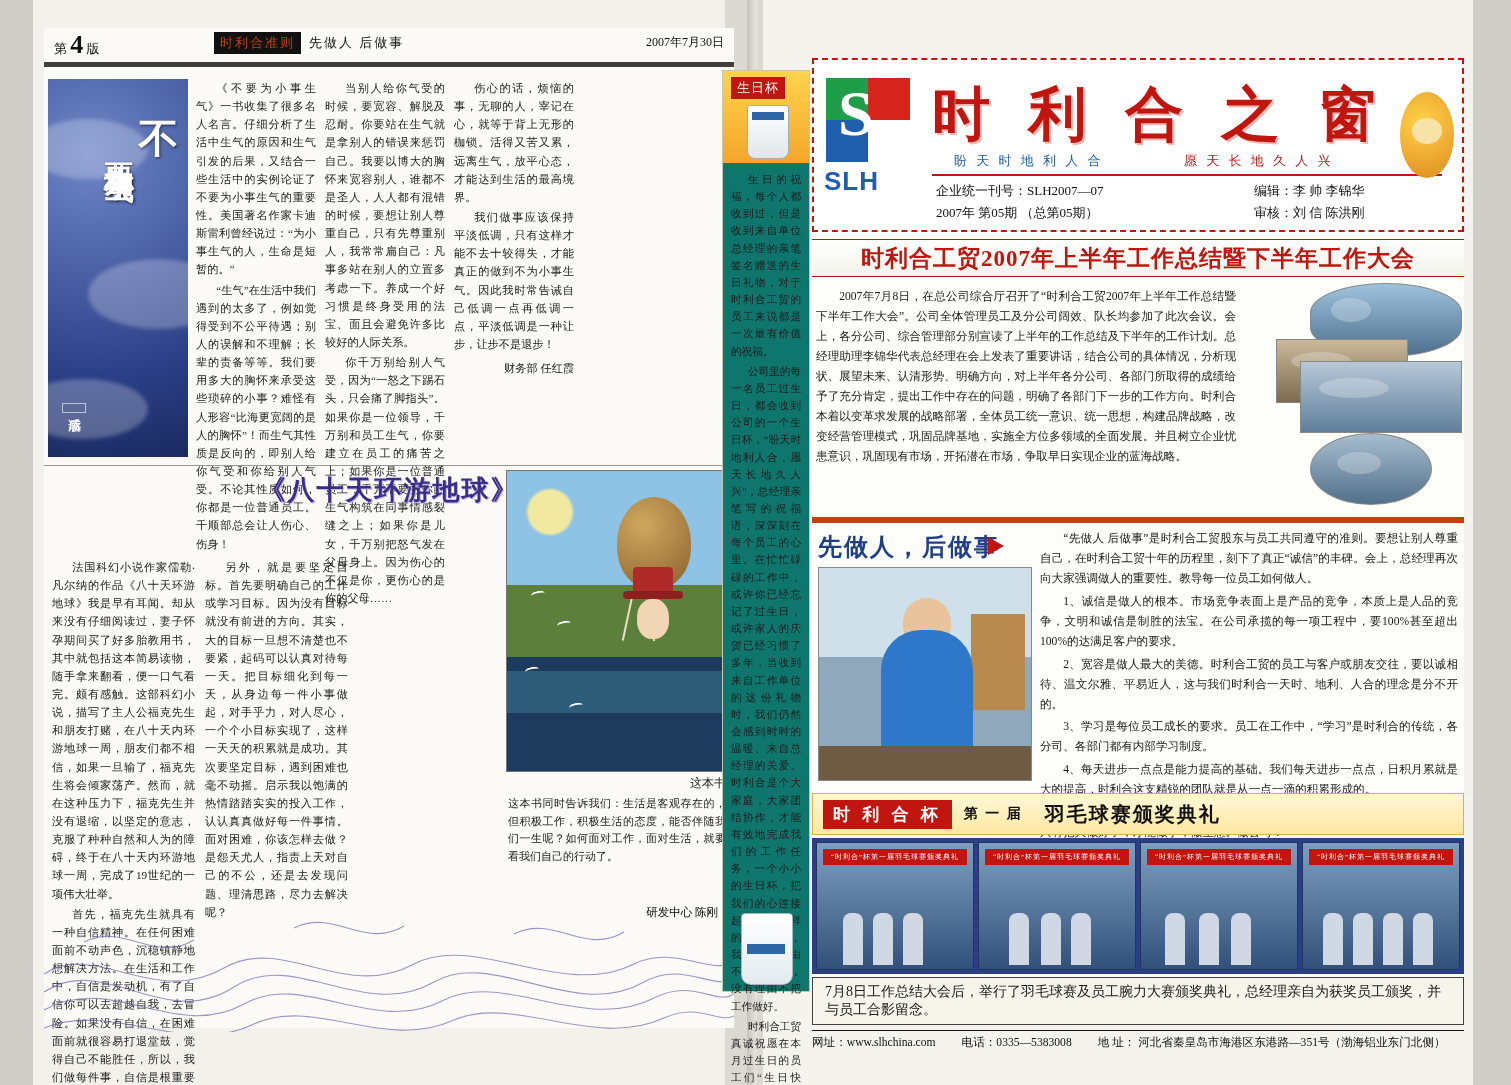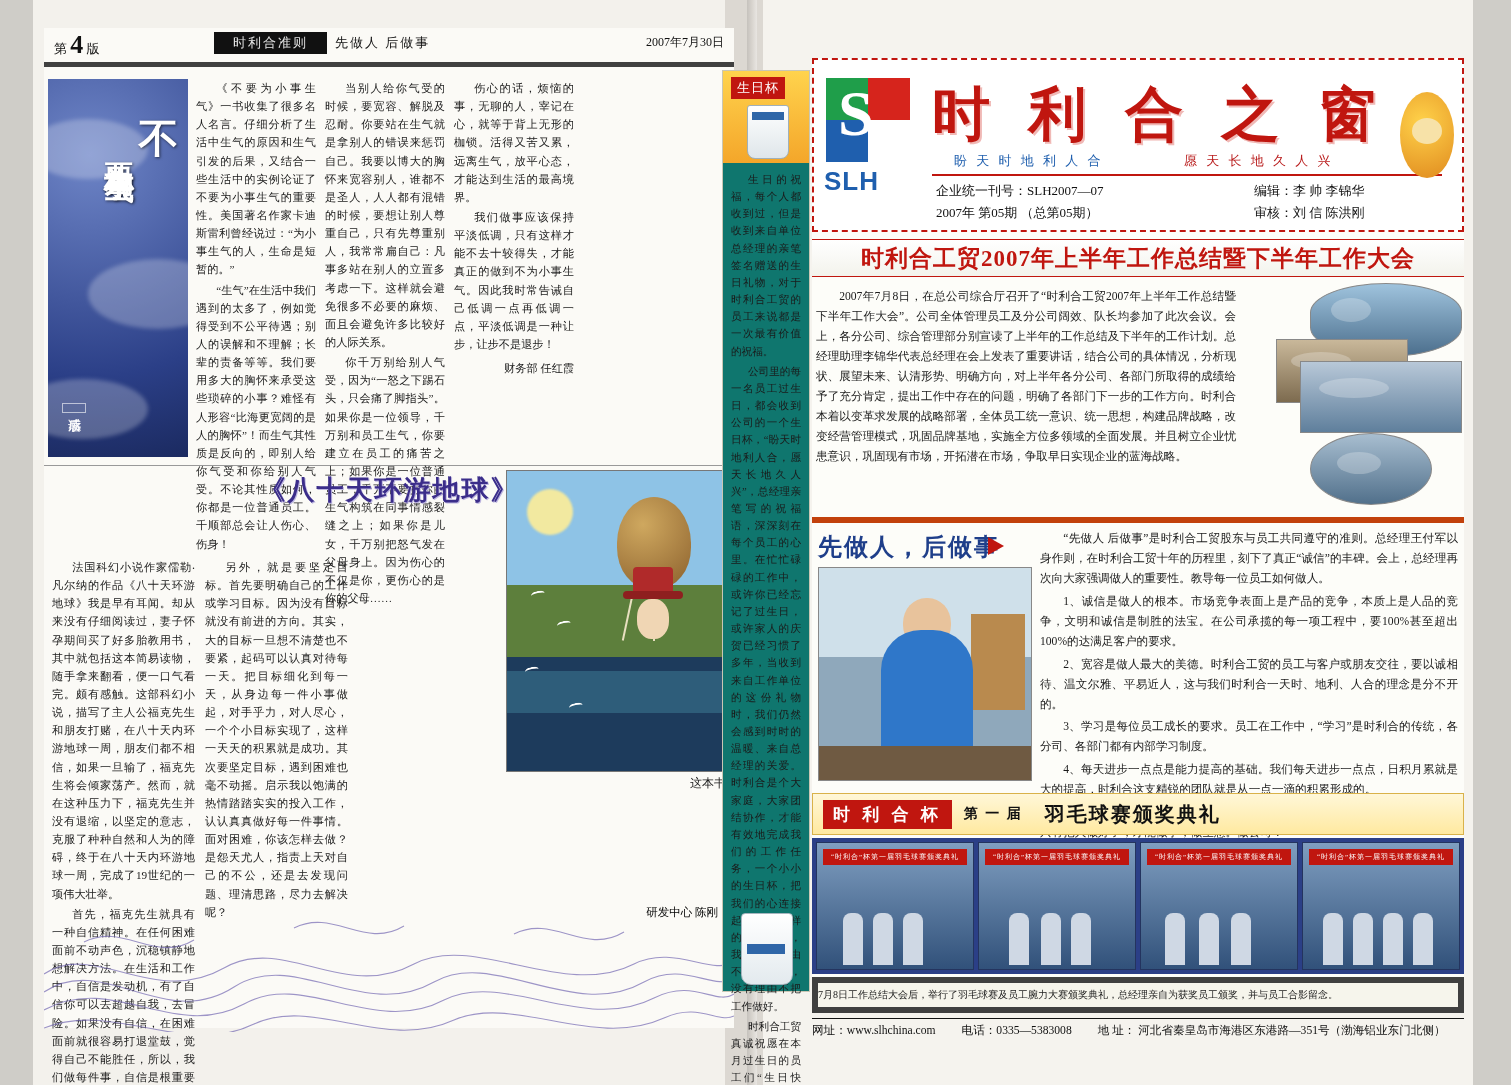--- a/index.html
+++ b/index.html
@@ -8,21 +8,21 @@
   .scan{position:absolute;left:0;top:0;width:1511px;height:1085px;background:
      linear-gradient(90deg,#cfcdc8 0 2.2%, #f3f1ec 2.2% 48%, #dcd8d2 48% 50.5%, #f5f3ee 50.5% 97.5%, #cfcdc8 97.5% 100%);}
   .fold{position:absolute;top:0;width:10px;height:1085px;background:linear-gradient(90deg,rgba(0,0,0,.10),rgba(0,0,0,.02),rgba(255,255,255,.35));}
 
   
   .leftpage{position:absolute;left:44px;top:28px;width:690px;height:1000px;background:#fbfaf6;}
   .lp-head{position:relative;height:34px;border-bottom:5px solid #404040;}
   .pageno{position:absolute;left:10px;top:2px;font-size:13px;color:#111;}
   .pageno b{font-size:26px;color:#111;font-family:"Liberation Serif",serif;}
   .headband{position:absolute;left:170px;top:4px;display:flex;align-items:center;gap:8px;}
-  .hb-black{background:#111;color:#e5e5e5;font-size:13px;padding:2px 19px;letter-spacing:2px;}
+  .hb-black{background:#111;color:#c2410c;font-size:13px;padding:2px 6px;letter-spacing:2px;}
   .hb-text{font-size:13px;color:#111;letter-spacing:2px;}
   .hdate{position:absolute;right:10px;top:6px;font-size:12px;color:#111;}
 
   
   .art1{position:relative;margin-top:8px;height:390px;border-bottom:1px solid #999;}
   .art1 .titlebox{position:absolute;left:4px;top:4px;width:140px;height:378px;
       background:radial-gradient(circle at 30% 20%,#6f86c8,#2b3f87 70%,#1b2a60);
       color:#fff;overflow:hidden;}
   .cloud{position:absolute;border-radius:50%;background:rgba(255,255,255,.25);filter:blur(2px);}
   .vtitle{position:absolute;writing-mode:vertical-rl;text-orientation:upright;
@@ -120,21 +120,21 @@
 
   
   .awardband{position:relative;margin-top:2px;height:40px;background:linear-gradient(#fff7d8,#ffe9a0);border:1px solid #d9b24a;display:flex;align-items:center;}
   .aw-red{margin-left:10px;background:#c0160f;color:#fff;font-size:17px;padding:3px 10px;letter-spacing:4px;font-weight:bold;}
   .aw-1st{margin-left:12px;font-size:14px;font-weight:bold;color:#111;letter-spacing:2px;}
   .aw-rest{margin-left:22px;font-size:20px;font-weight:bold;color:#111;letter-spacing:2px;}
   .photo4{position:relative;margin-top:3px;height:128px;display:flex;gap:4px;background:#2b3f87;padding:4px;}
   .p4c{flex:1;position:relation;position:relative;background:linear-gradient(#7f9ec0,#31517a);overflow:hidden;border:1px solid #24345f;}
   .p4c .banner{position:absolute;left:6px;top:6px;right:6px;height:16px;background:#c0160f;color:#fff;font-size:7px;display:flex;align-items:center;justify-content:center;letter-spacing:1px;}
   .p4c .person{position:absolute;bottom:4px;width:20px;height:52px;background:#cfd8e4;border-radius:8px 8px 0 0;}
-  .capline{margin-top:3px;border:6px solid #404040;background:#f6f5ec;font-size:10px;padding:5px 0;color:#1a1a1a;}
+  .capline{margin-top:3px;border:1px solid #404040;background:#f6f5ec;font-size:14px;padding:5px 12px;color:#1a1a1a;}
   .footer{margin-top:5px;border-top:1px solid #111;font-size:11.6px;padding-top:4px;display:flex;gap:26px;color:#111;}
 </style>
 </head>
 <body>
 
 <div class="page">
   <div class="scan"></div>
   <div class="fold" style="left:747px"></div>
 
   <div class="leftpage">
@@ -160,21 +160,21 @@
         <div class="vtitle vt1">不</div>
         <div class="vtitle vt2">要为小事生气</div>
         <div class="readtag">读后感</div>
       </div>
       <div class="cols">
         <div class="col">
           <p>《不要为小事生气》一书收集了很多名人名言。仔细分析了生活中生气的原因和生气引发的后果，又结合一些生活中的实例论证了不要为小事生气的重要性。美国著名作家卡迪斯雷利曾经说过：“为小事生气的人，生命是短暂的。”</p>
           <p>“生气”在生活中我们遇到的太多了，例如觉得受到不公平待遇；别人的误解和不理解；长辈的责备等等。我们要用多大的胸怀来承受这些琐碎的小事？难怪有人形容“比海更宽阔的是人的胸怀”！而生气其性质是反向的，即别人给你气受和你给别人气受。不论其性质如何，你都是一位普通员工。千顺部总会让人伤心、伤身！</p>
         </div>
         <div class="col">
-          <p>当别人给你气受的时候，要宽容、解脱及忍耐。你要站在生气就是拿别人的错误来惩罚自己。我要以博大的胸怀来宽容别人，谁都不是圣人，人人都有混错的时候，要想让别人尊重自己，只有先尊重别人，我常常扁自己：凡事多站在别人的立置多考虑一下。这样就会避免很多不必要的麻烦、面且会避免许多比较好的人际关系。</p>
+          <p>当别人给你气受的时候，要宽容、解脱及忍耐。你要站在生气就是拿别人的错误来惩罚自己。我要以博大的胸怀来宽容别人，谁都不是圣人，人人都有混错的时候，要想让别人尊重自己，只有先尊重别人，我常常扁自己：凡事多站在别人的立置多考虑一下。养成一个好习惯是终身受用的法宝、面且会避免许多比较好的人际关系。</p>
           <p>你千万别给别人气受，因为“一怒之下踢石头，只会痛了脚指头”。如果你是一位领导，千万别和员工生气，你要建立在员工的痛苦之上；如果你是一位普通员工，千万不要把你的生气构筑在同事情感裂缝之上；如果你是儿女，千万别把怒气发在父母身上。因为伤心的不仅是你，更伤心的是你的父母……</p>
         </div>
         <div class="col">
           <p>伤心的话，烦恼的事，无聊的人，宰记在心，就等于背上无形的枷锁。活得又苦又累，远离生气，放平心态，才能达到生活的最高境界。</p>
           <p>我们做事应该保持平淡低调，只有这样才能不去十较得失，才能真正的做到不为小事生气。因此我时常告诫自己低调一点再低调一点，平淡低调是一种让步，让步不是退步！</p>
           <div class="sign">财务部  任红霞</div>
         </div>
       </div>
     </div>
 
@@ -202,20 +202,21 @@
           <p>法国科幻小说作家儒勒‧凡尔纳的作品《八十天环游地球》我是早有耳闻。却从来没有仔细阅读过，妻子怀孕期间买了好多胎教用书，其中就包括这本简易读物，随手拿来翻看，便一口气看完。颇有感触。这部科幻小说，描写了主人公福克先生和朋友打赌，在八十天内环游地球一周，朋友们都不相信，如果一旦输了，福克先生将会倾家荡产。然而，就在这种压力下，福克先生并没有退缩，以坚定的意志，克服了种种自然和人为的障碍，终于在八十天内环游地球一周，完成了19世纪的一项伟大壮举。</p>
           <p>首先，福克先生就具有一种自信精神。在任何困难面前不动声色，沉稳镇静地想解决方法。在生活和工作中，自信是发动机，有了自信你可以去超越自我，去冒险。如果没有自信，在困难面前就很容易打退堂鼓，觉得自己不能胜任，所以，我们做每件事，自信是根重要的。</p>
         </div>
         <div class="col">
           <p>另外，就是要坚定目标。首先要明确自己的工作或学习目标。因为没有目标就没有前进的方向。其实，大的目标一旦想不清楚也不要紧，起码可以认真对待每一天。把目标细化到每一天，从身边每一件小事做起，对手乎力，对人尽心，一个个小目标实现了，这样一天天的积累就是成功。其次要坚定目标，遇到困难也毫不动摇。启示我以饱满的热情踏踏实实的投入工作，认认真真做好每一件事情。面对困难，你该怎样去做？是怨天尤人，指责上天对自己的不公，还是去发现问题、理清思路，尽力去解决呢？</p>
         </div>
       </div>
 
       <div class="bookcap">
         <div class="tag">这本书</div>
+        <div>这本书同时告诉我们：生活是客观存在的，但积极工作，积极生活的态度，能否伴随我们一生呢？如何面对工作，面对生活，就要看我们自己的行动了。</div>
       </div>
       <div class="a2sign">研发中心   陈刚</div>
 
       <svg class="wave" viewBox="0 0 690 150" preserveAspectRatio="none">
         <g fill="none" stroke="#6b5fae" stroke-width="1.1">
           <path d="M0 110 C60 70 120 150 190 105 C250 66 320 140 390 100 C450 66 530 140 600 100 C640 78 670 110 690 96"></path>
           <path d="M0 128 C70 90 130 160 200 122 C260 88 330 155 400 118 C460 88 540 152 610 116 C650 96 672 124 690 112"></path>
           <path d="M0 92 C50 58 110 126 180 86 C240 52 300 120 370 82 C430 50 520 118 590 82 C630 62 668 94 690 80"></path>
           <path d="M0 146 C70 118 140 176 210 142 C270 114 340 170 410 138 C470 112 550 168 620 136 C655 120 675 142 690 134"></path>
           <path d="M40 60 C80 40 110 82 150 58"></path>
@@ -293,21 +294,21 @@
     <div class="midrow">
       <div class="slogan2">先做人，后做事</div>
       <div class="arrow"></div>
       <div class="portrait">
         <div class="shelf"></div>
         <div class="head"></div>
         <div class="man"></div>
         <div class="desk"></div>
       </div>
       <div class="rtext">
-        <p>“先做人 后做事”是时利合工贸股东与员工共同遵守的准则。总经理王付军以身作则，在时利合工贸十年的历程里，刻下了真正“诚信”的丰碑。会上，总经理再次向大家强调做人的重要性。教导每一位员工如何做人。</p>
+        <p>“先做人 后做事”是时利合工贸股东与员工共同遵守的准则。要想让别人尊重自己，在时利合工贸十年的历程里，刻下了真正“诚信”的丰碑。会上，总经理再次向大家强调做人的重要性。教导每一位员工如何做人。</p>
         <p>1、诚信是做人的根本。市场竞争表面上是产品的竞争，本质上是人品的竞争，文明和诚信是制胜的法宝。在公司承揽的每一项工程中，要100%甚至超出100%的达满足客户的要求。</p>
         <p>2、宽容是做人最大的美德。时利合工贸的员工与客户或朋友交往，要以诚相待、温文尔雅、平易近人，这与我们时利合一天时、地利、人合的理念是分不开的。</p>
         <p>3、学习是每位员工成长的要求。员工在工作中，“学习”是时利合的传统，各分司、各部门都有内部学习制度。</p>
         <p>4、每天进步一点点是能力提高的基础。我们每天进步一点点，日积月累就是大的提高，时利合这支精锐的团队就是从一点一滴的积累形成的。</p>
         <p>5、养成一个好习惯是终身受用的法宝。养成了一个好习惯，做人就成功了，只有把人做好了，才能做事，做生意。做公司！</p>
       </div>
     </div>
 
     <div class="awardband">
       <span class="aw-red">时 利 合 杯</span>

